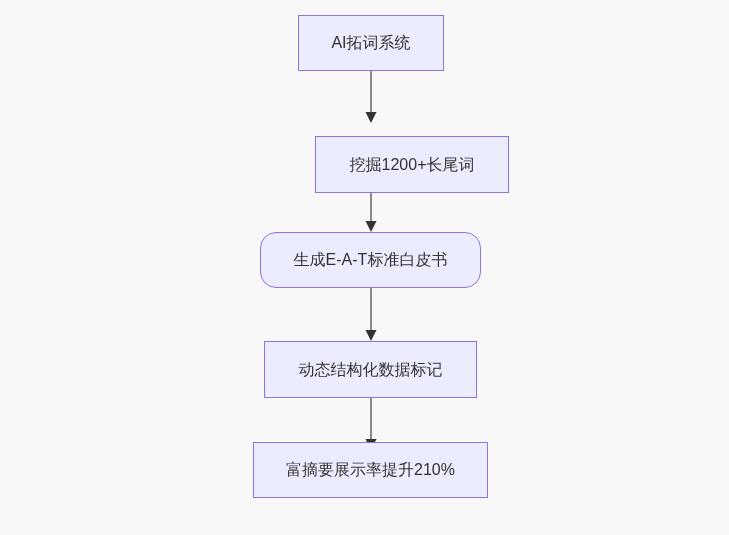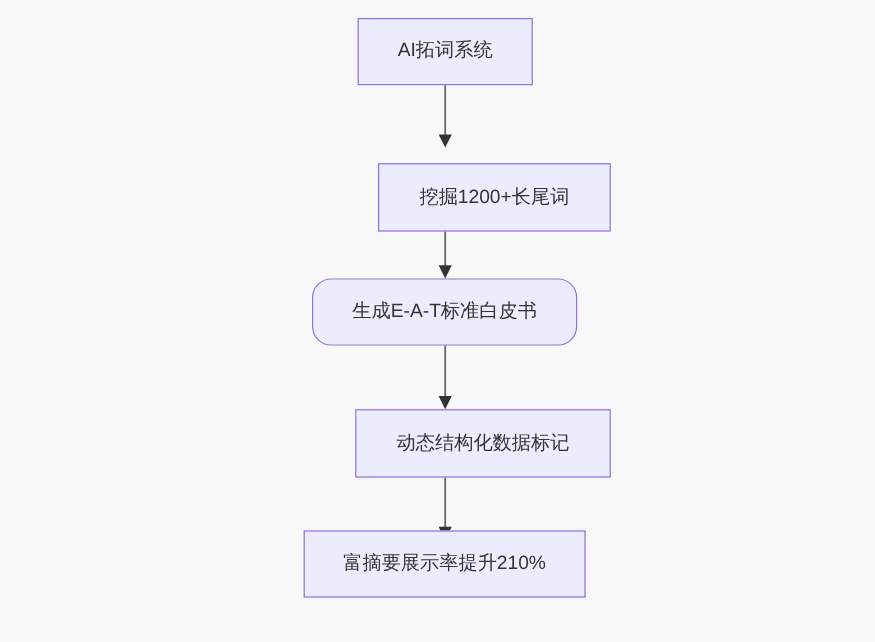--- a/index.html
+++ b/index.html
@@ -42,21 +42,21 @@
     border:1px solid var(--node-border);
     color:var(--node-text);
     font-size:16px;
     line-height:1;
     text-align:center;
     white-space:nowrap;
   }
   .n1{left:298px;top:15px;width:146px;height:56px;}
   .n2{left:274px;top:136px;width:194px;height:57px;margin-left:41px;}
   .n3{left:260px;top:232px;width:221px;height:56px;border-radius:16px;}
-  .n4{left:264px;top:341px;width:213px;height:57px;margin-left:32px;}
+  .n4{left:264px;top:341px;width:213px;height:57px;}
   .n5{left:253px;top:442px;width:235px;height:56px;}
 </style>
 </head>
 <body>
 
 <div class="canvas">
 
   <svg class="edges" viewBox="0 0 729 535" xmlns="http://www.w3.org/2000/svg">
     <g>
       <line class="edge-line" x1="371" y1="71" x2="371" y2="113"></line>

